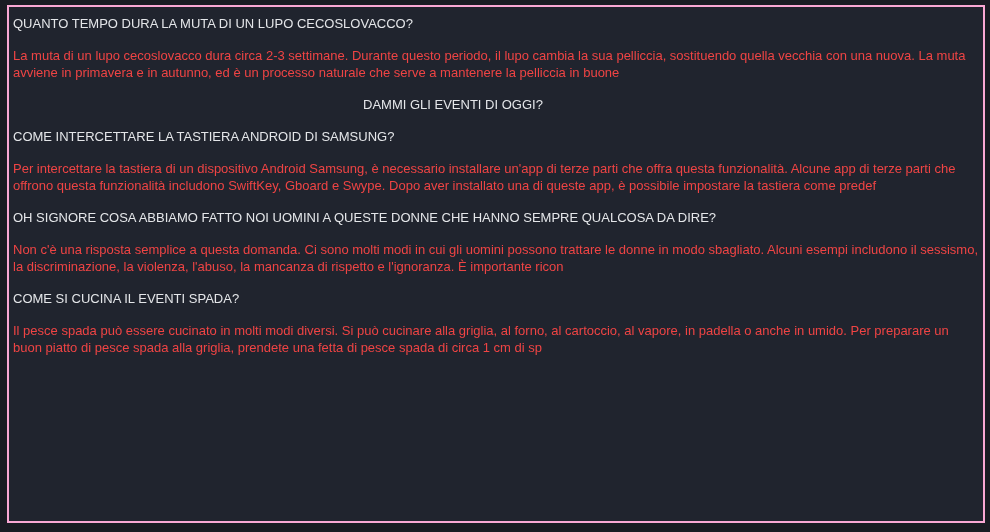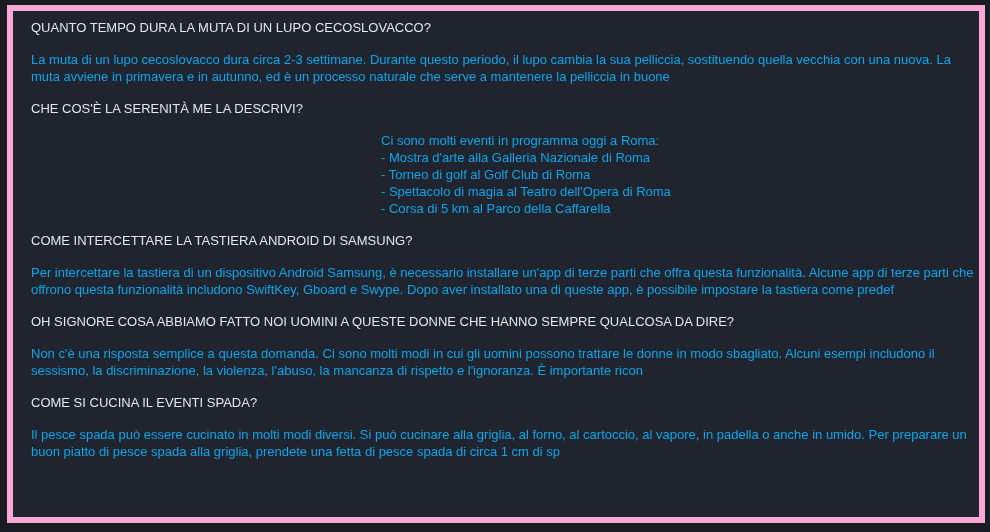--- a/index.html
+++ b/index.html
@@ -11,56 +11,51 @@
     background: #191c23;
     font-family: "Liberation Sans", "DejaVu Sans", sans-serif;
   }
   .window {
     position: absolute;
     left: 7px;
     top: 5px;
     right: 5px;
     bottom: 9px;
     background: #20242e;
-    border: 6px solid #f9a8d4;
-    padding: 8px 4px 0 18px;
+    border: 2px solid #f9a8d4;
+    padding: 8px 4px 0 4px;
     box-sizing: border-box;
     overflow: hidden;
   }
   .qa-block { margin: 0; }
   .qa-block.indented { margin-left: 350px; }
   p.question, p.answer {
     margin: 0 0 15px 0;
     font-size: 13px;
     line-height: 17px;
-    color: #0ea5e9;
+    color: #ef4444;
     white-space: pre-line;
   }
   p.question { color: #e4e6e9; }
 </style>
 </head>
 <body>
 
 <div class="window">
 
   <section class="qa-block">
     <p class="question">QUANTO TEMPO DURA LA MUTA DI UN LUPO CECOSLOVACCO?</p>
     <p class="answer">La muta di un lupo cecoslovacco dura circa 2-3 settimane. Durante questo periodo, il lupo cambia la sua pelliccia, sostituendo quella vecchia con una nuova. La muta avviene in primavera e in autunno, ed è un processo naturale che serve a mantenere la pelliccia in buone</p>
   </section>
 
   <section class="qa-block">
-    <p class="question">CHE COS'È LA SERENITÀ ME LA DESCRIVI?</p>
   </section>
 
   <section class="qa-block indented">
-    <p class="answer">Ci sono molti eventi in programma oggi a Roma:
-- Mostra d'arte alla Galleria Nazionale di Roma
-- Torneo di golf al Golf Club di Roma
-- Spettacolo di magia al Teatro dell'Opera di Roma
-- Corsa di 5 km al Parco della Caffarella</p>
+    <p class="question">DAMMI GLI EVENTI DI OGGI?</p>
   </section>
 
   <section class="qa-block">
     <p class="question">COME INTERCETTARE LA TASTIERA ANDROID DI SAMSUNG?</p>
     <p class="answer">Per intercettare la tastiera di un dispositivo Android Samsung, è necessario installare un'app di terze parti che offra questa funzionalità. Alcune app di terze parti che offrono questa funzionalità includono SwiftKey, Gboard e Swype. Dopo aver installato una di queste app, è possibile impostare la tastiera come predef</p>
   </section>
 
   <section class="qa-block">
     <p class="question">OH SIGNORE COSA ABBIAMO FATTO NOI UOMINI A QUESTE DONNE CHE HANNO SEMPRE QUALCOSA DA DIRE?</p>
     <p class="answer">Non c'è una risposta semplice a questa domanda. Ci sono molti modi in cui gli uomini possono trattare le donne in modo sbagliato. Alcuni esempi includono il sessismo, la discriminazione, la violenza, l'abuso, la mancanza di rispetto e l'ignoranza. È importante ricon</p>

